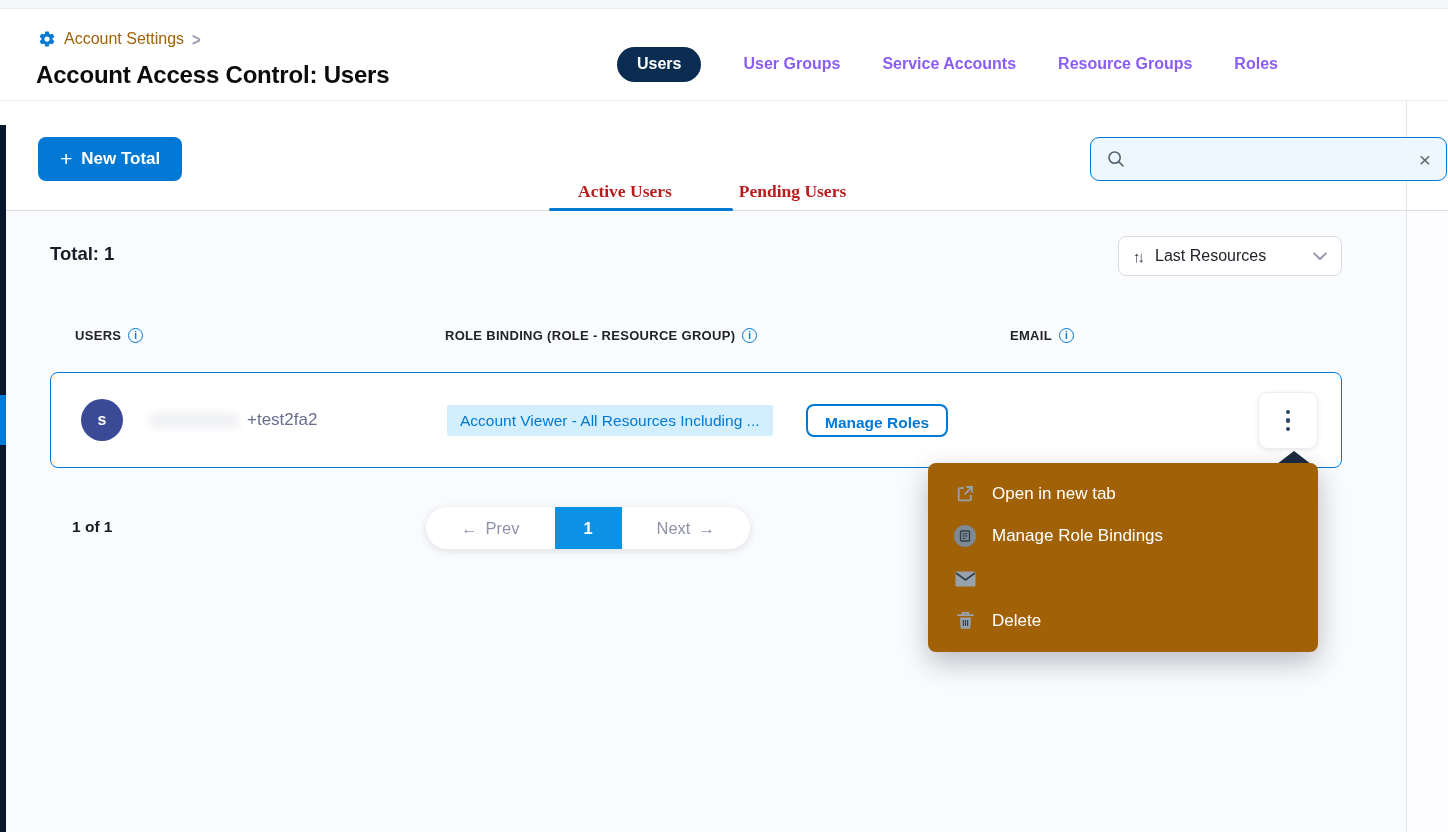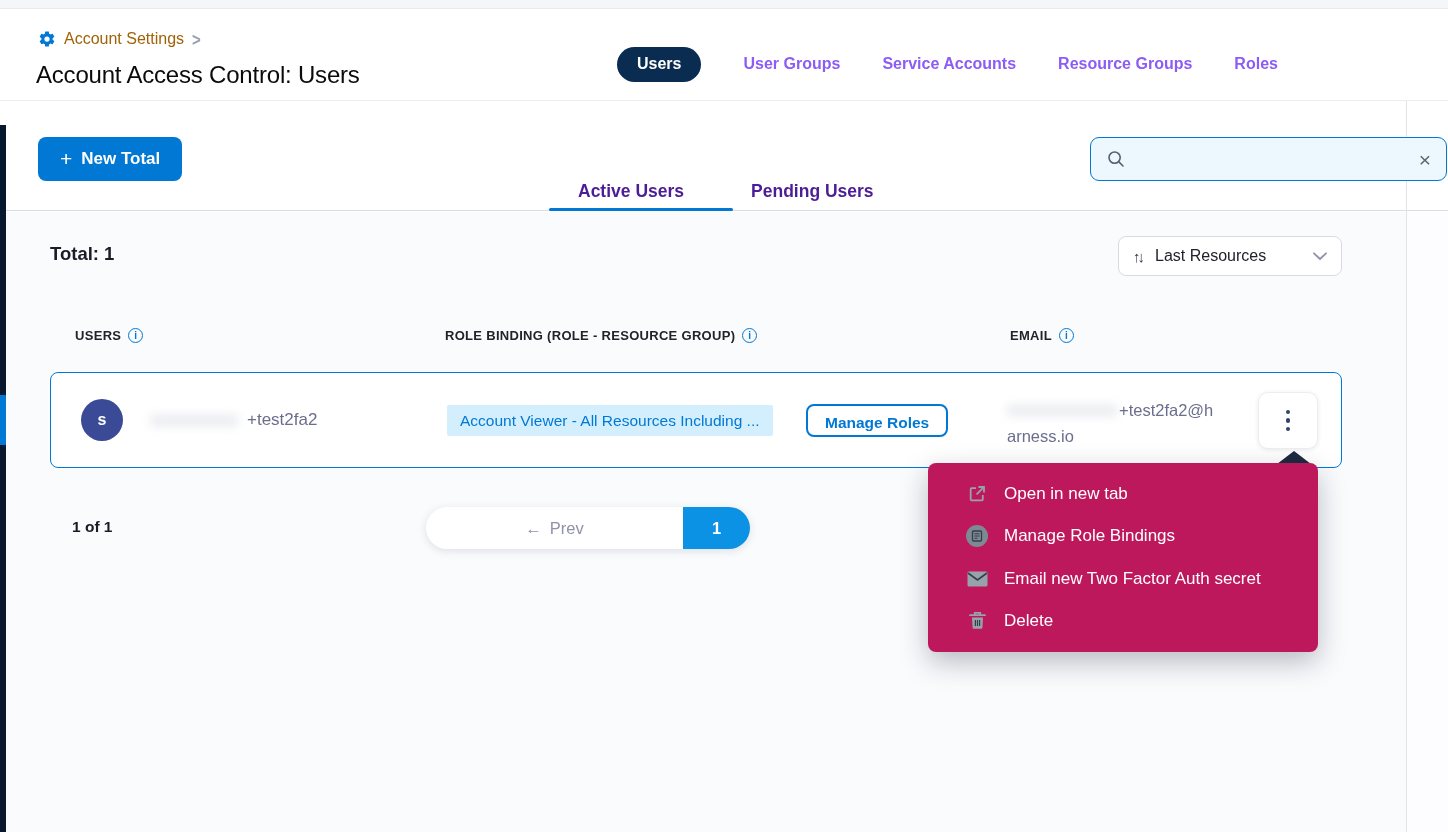--- a/index.html
+++ b/index.html
@@ -7,36 +7,36 @@
   body { font-family:"Liberation Sans", sans-serif; background:#fff; overflow:hidden; }
   .page { position:relative; width:1448px; height:832px; background:#fff; }
 
   .topstrip { position:absolute; left:0; top:0; width:1448px; height:9px; background:#f5f6f8; border-bottom:1px solid #e9eaee; }
   .header { position:absolute; left:0; top:9px; width:1448px; height:92px; background:#fff; border-bottom:1px solid #ececf1; }
 
   .breadcrumb { position:absolute; left:38px; top:21px; display:flex; align-items:center; gap:8px; }
   .breadcrumb .crumb { color:#a16207; font-size:16px; font-weight:500; }
   .breadcrumb .sep { color:#9a9eae; font-size:15px; font-weight:600; transform:scaleY(1.2); }
 
-  .page-title { position:absolute; left:36px; top:52px; font-size:24px; font-weight:400; color:#0b0b0d; letter-spacing:-0.2px; }
+  .page-title { position:absolute; left:36px; top:52px; font-size:24px; font-weight:700; color:#0b0b0d; letter-spacing:-0.2px; }
 
   .nav { position:absolute; left:617px; top:37px; height:36px; display:flex; align-items:center; gap:42px; }
   .nav-pill { background:#0a2c50; color:#fff; font-size:16px; font-weight:600; height:35px; padding:0 20px; border-radius:18px; display:flex; align-items:center; cursor:pointer; }
   .nav-link { color:#8b5cf6; font-size:16px; font-weight:600; cursor:pointer; white-space:nowrap; }
 
   .toolbar { position:absolute; left:0; top:101px; width:1448px; height:110px; background:#fff; border-bottom:1px solid #dbdce6; }
 
   .left-strip { position:absolute; left:0; top:125px; width:6px; height:707px; background:#07182e; z-index:5; }
   .left-strip-active { position:absolute; left:0; top:395px; width:6px; height:50px; background:#0278d5; z-index:6; }
 
   .btn-new-user { position:absolute; left:38px; top:137px; height:44px; padding:0 22px; background:#0278d5; border:none; border-radius:8px; color:#fff; font-size:17px; font-weight:700; font-family:inherit; display:flex; align-items:center; gap:9px; cursor:pointer; }
   .btn-new-user .plus { font-size:21px; font-weight:400; line-height:1; margin-top:-2px; }
 
   .tabs { position:absolute; left:549px; top:175px; display:flex; gap:9px; }
-  .tab { height:33px; padding:0 29px; display:flex; align-items:center; font-size:17.5px; font-weight:600; color:#4c1d95; cursor:pointer; white-space:nowrap; }
+  .tab { height:33px; padding:0 29px; display:flex; align-items:center; font-size:17.5px; font-weight:600; color:#b91c1c; cursor:pointer; white-space:nowrap;font-family:Liberation Serif, serif; }
   .tab-underline { position:absolute; left:549px; top:208px; width:184px; height:3px; background:#0278d5; border-radius:2px; }
 
   .searchbox { position:absolute; left:1090px; top:137px; width:357px; height:44px; background:#edf7fe; border:1.5px solid #0278d5; border-radius:9px; display:flex; align-items:center; padding:0 15px; gap:10px; }
   .searchbox input { flex:1; border:none; outline:none; background:transparent; font-size:15px; font-family:inherit; color:#22222a; }
   .search-clear { color:#5d6473; font-size:21px; line-height:1; cursor:pointer; font-weight:400; }
 
   .content-bg { position:absolute; left:6px; top:212px; width:1400px; height:620px; background:#fafbfd; }
   .right-vline { position:absolute; left:1406px; top:101px; width:1px; height:731px; background:#e2e3ea; }
   .right-gutter { position:absolute; left:1407px; top:212px; width:41px; height:620px; background:#fdfdff; }
 
@@ -58,21 +58,21 @@
   .btn-manage-roles { position:absolute; left:806px; top:404px; height:33px; padding:8px 17px; background:#fff; border:2px solid #0278d5; border-radius:8px; color:#0278d5; font-size:15.5px; font-weight:700; font-family:inherit; cursor:pointer; }
   .email { position:absolute; left:1007px; top:397px; width:245px; font-size:16.5px; line-height:26px; color:#6a6e8c; }
   .email .line1 { display:flex; align-items:center; gap:0; }
   .email .line1 .redact { width:110px; height:13px; margin-right:2px; }
 
   .btn-more { position:absolute; left:1258px; top:392px; width:60px; height:57px; background:#fff; border:1px solid #eceef2; border-radius:10px; box-shadow:0 1px 4px rgba(30,40,70,0.10); display:flex; align-items:center; justify-content:center; cursor:pointer; }
   .dots { display:flex; flex-direction:column; gap:4px; }
   .dots i { width:4.5px; height:4.5px; border-radius:50%; background:#2f4468; }
 
   .menu-caret { position:absolute; left:1277px; top:451px; width:0; height:0; border-left:17px solid transparent; border-right:17px solid transparent; border-bottom:13px solid #1c2b40; z-index:20; }
-  .context-menu { position:absolute; left:928px; top:463px; width:390px; height:189px; background:#be185d; border-radius:8px; box-shadow:0 10px 28px rgba(10,20,40,0.28); padding:10px 12px; z-index:21; display:flex; flex-direction:column; }
+  .context-menu { position:absolute; left:928px; top:463px; width:390px; height:189px; background:#a16207; border-radius:8px; box-shadow:0 10px 28px rgba(10,20,40,0.28); padding:10px 0; z-index:21; display:flex; flex-direction:column; }
   .menu-item { flex:1; display:flex; align-items:center; padding-left:25px; gap:15px; color:#fff; font-size:17px; cursor:pointer; }
   .menu-icon { width:24px; display:flex; align-items:center; justify-content:center; }
   .rb-circle { width:22px; height:22px; border-radius:50%; background:#7d8993; display:flex; align-items:center; justify-content:center; }
 
   .page-info { position:absolute; left:72px; top:518px; font-size:15.5px; font-weight:700; color:#1c1c28; }
   .pagination { position:absolute; left:426px; top:507px; width:324px; height:42px; background:#fff; border-radius:21px; box-shadow:0 2px 8px rgba(31,37,57,0.13); display:flex; overflow:hidden; align-items:stretch; }
   .pag-prev, .pag-next { flex:1; display:flex; align-items:center; justify-content:center; gap:8px; color:#8f92a8; font-size:16.5px; cursor:pointer; }
   .pag-current { width:67px; background:#0b92e4; color:#fff; font-size:16.5px; font-weight:600; display:flex; align-items:center; justify-content:center; cursor:pointer; }
 </style>
 </head>
@@ -158,27 +158,20 @@
     <span>EMAIL</span>
     <span class="info-icon">i</span>
   </div>
 
   <div class="row-card"></div>
   <div class="avatar">s</div>
   <span class="redact name-redact"></span>
   <div class="user-name">+test2fa2</div>
   <div class="role-tag">Account Viewer - All Resources Including ...</div>
   <button class="btn-manage-roles">Manage Roles</button>
-  <div class="email">
-    <div class="line1">
-      <span class="redact"></span>
-      <span>+test2fa2@h</span>
-    </div>
-    <div>arness.io</div>
-  </div>
   <div class="btn-more">
     <span class="dots">
         <i></i>
         <i></i>
         <i></i>
       </span>
   </div>
 
   <div class="menu-caret"></div>
   <div class="context-menu">
@@ -203,21 +196,20 @@
       </span>
       <span>Manage Role Bindings</span>
     </div>
     <div class="menu-item">
       <span class="menu-icon">
         <svg width="21" height="16" viewBox="0 0 21 16">
             <rect x="0.5" y="0.5" width="20" height="15" rx="1.5" fill="#97a2ac"></rect>
             <path d="M1 2l9.5 7L20 2" stroke="#333e4b" stroke-width="1.6" fill="none"></path>
           </svg>
       </span>
-      <span>Email new Two Factor Auth secret</span>
     </div>
     <div class="menu-item">
       <span class="menu-icon">
         <svg width="17" height="19" viewBox="0 0 17 19" fill="none">
             <path d="M1 4.2h15" stroke="#97a2ac" stroke-width="1.8" stroke-linecap="round"></path>
             <path d="M5.8 4V1.8h5.4V4" stroke="#97a2ac" stroke-width="1.8"></path>
             <path d="M3 6.5h11l-.6 10.2a1 1 0 0 1-1 .95H4.6a1 1 0 0 1-1-.95L3 6.5z" fill="#97a2ac"></path>
             <path d="M6.4 9v6M8.5 9v6M10.6 9v6" stroke="#333e4b" stroke-width="1.2"></path>
           </svg>
       </span>
@@ -225,15 +217,19 @@
     </div>
   </div>
 
   <div class="page-info">1 of 1</div>
   <div class="pagination">
     <span class="pag-prev">
       <span>←</span>
       <span>Prev</span>
     </span>
     <span class="pag-current">1</span>
+    <span class="pag-next">
+      <span>Next</span>
+      <span>→</span>
+    </span>
   </div>
 
 </div>
 
 </body></html>

